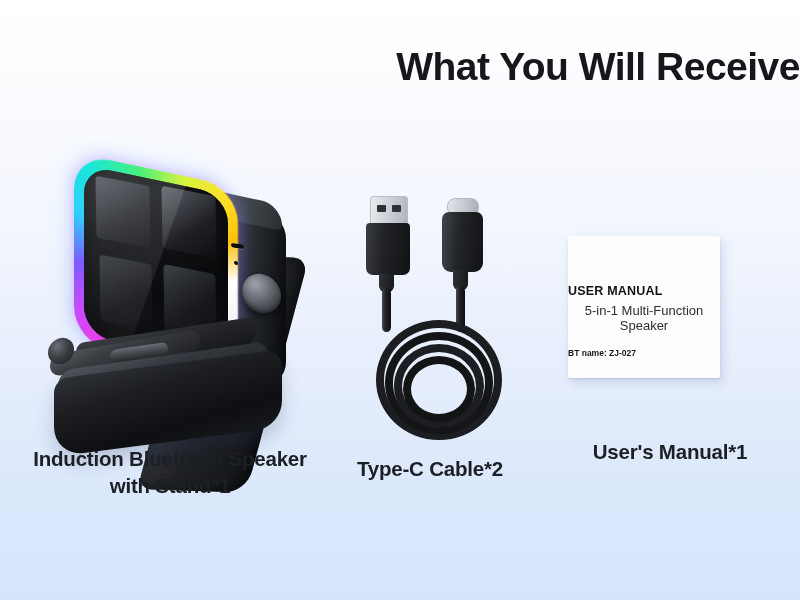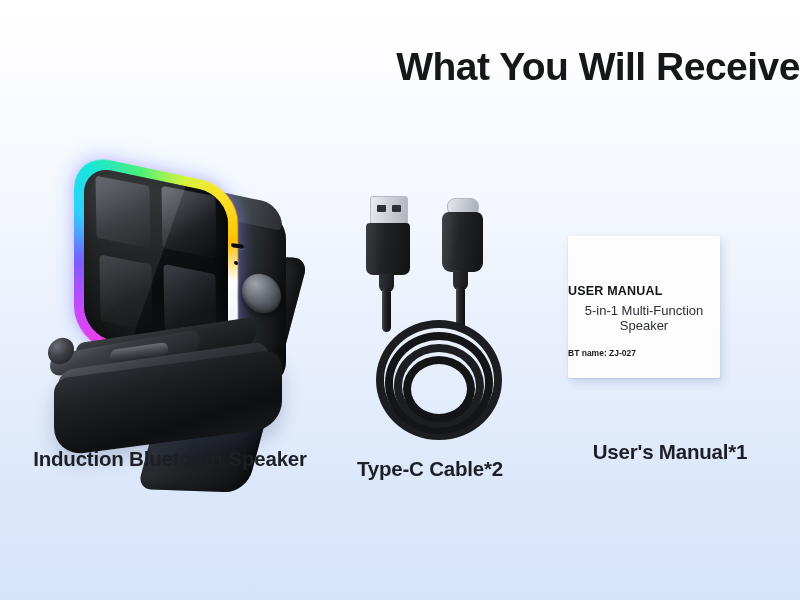--- a/index.html
+++ b/index.html
@@ -422,17 +422,18 @@
   </div>
 
   <div id="manual">
     <div id="manual-title">USER MANUAL</div>
     <div id="manual-sub">5-in-1 Multi-Function Speaker</div>
     <div id="manual-bt">BT name: ZJ-027</div>
   </div>
 
   <div class="caption" id="cap-speaker">
     <span>Induction Bluetooth Speaker</span><br>
+    <span>with Stand*1</span>
   </div>
   <div class="caption" id="cap-cable">Type-C Cable*2</div>
   <div class="caption" id="cap-manual">User's Manual*1</div>
 
 </div>
 
 </body></html>

